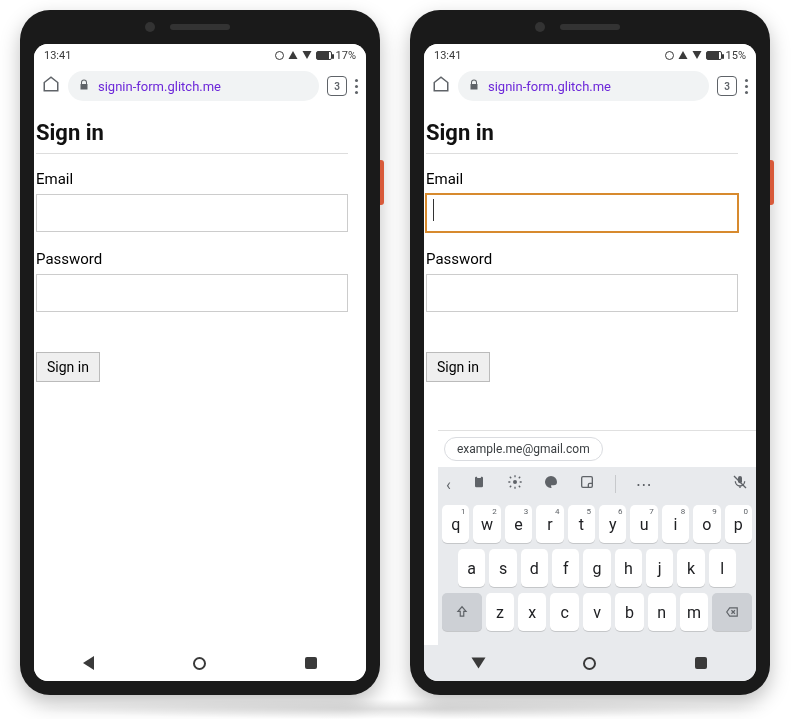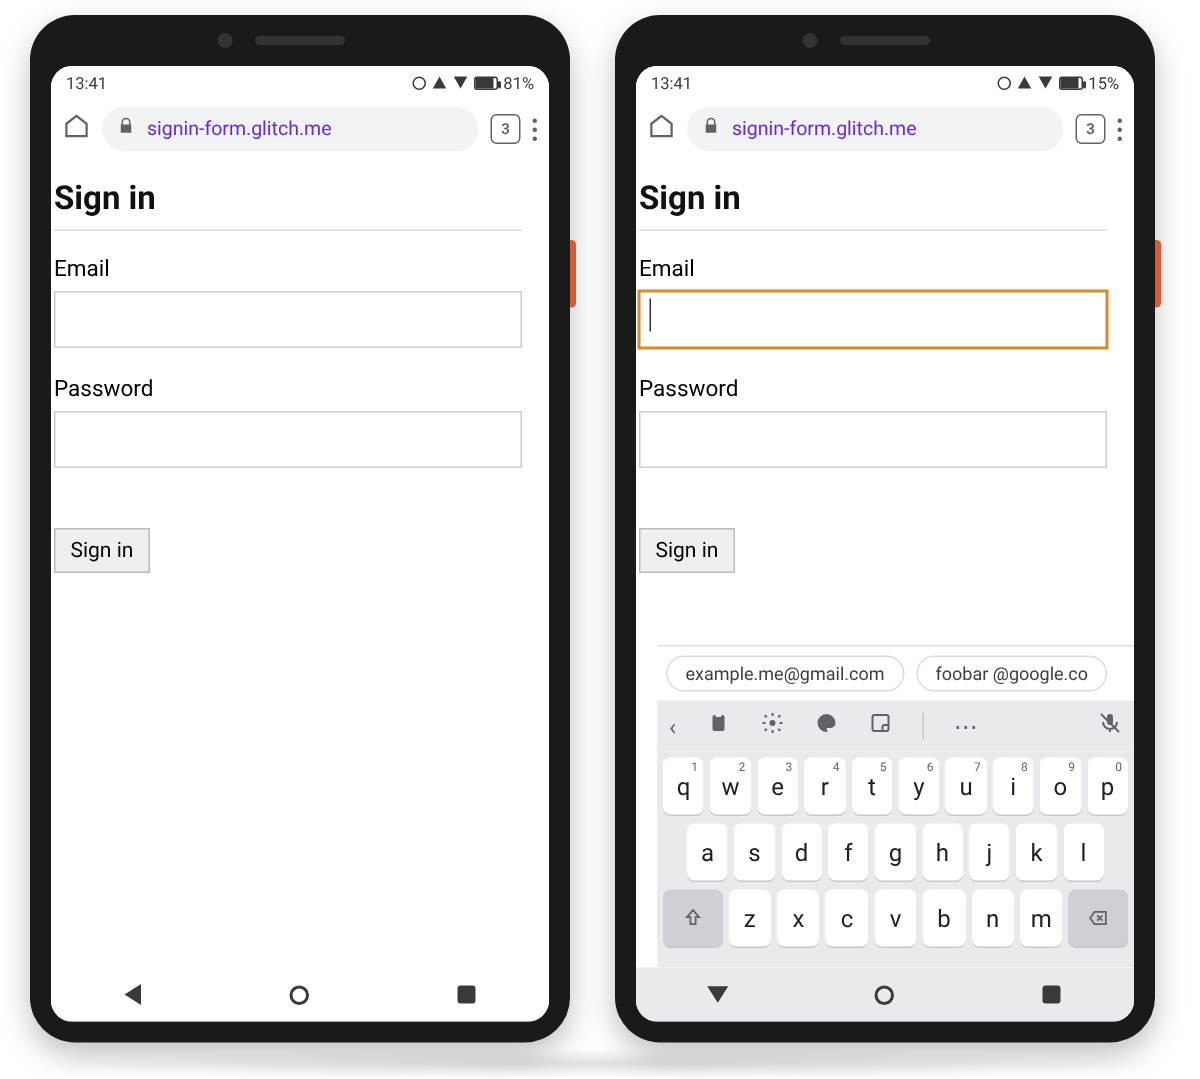--- a/index.html
+++ b/index.html
@@ -244,21 +244,21 @@
 
       <div class="statusbar">
         <span>13:41</span>
         <span class="right">
           <span class="eye"></span>
           <span class="tri"></span>
           <span class="tri" style="transform:rotate(180deg) scaleX(0.9);"></span>
           <span class="batt">
               <i style="width:88%"></i>
             </span>
-          <span>81%</span>
+          <span>17%</span>
         </span>
       </div>
 
       <div class="omnibar">
         <span class="home-icon">
           <svg width="18" height="18" viewBox="0 0 24 24" fill="none" stroke="#5f6368" stroke-width="2">
               <path d="M3 10 L12 3 L21 10 V21 H3 Z"></path>
             </svg>
         </span>
         <div class="omnibox">
@@ -341,21 +341,20 @@
         <div class="field-label">Email</div>
         <div class="field-input focused"><span class="cursor"></span></div>
         <div class="field-label">Password</div>
         <div class="field-input"></div>
         <div class="signin-btn">Sign in</div>
 
         
         <div class="kb-wrap">
           <div class="autofill-row">
             <div class="chip">example.me@gmail.com</div>
-            <div class="chip">foobar @google.co</div>
           </div>
           <div class="kb-toolbar">
             <span>‹</span>
             <span>
               <svg width="16" height="16" viewBox="0 0 24 24" fill="#5f6368">
                   <rect x="6" y="4" width="12" height="16" rx="2"></rect>
                   <rect x="9" y="2" width="6" height="4" rx="1" fill="#e8eaed"></rect>
                 </svg>
             </span>
             <span>

